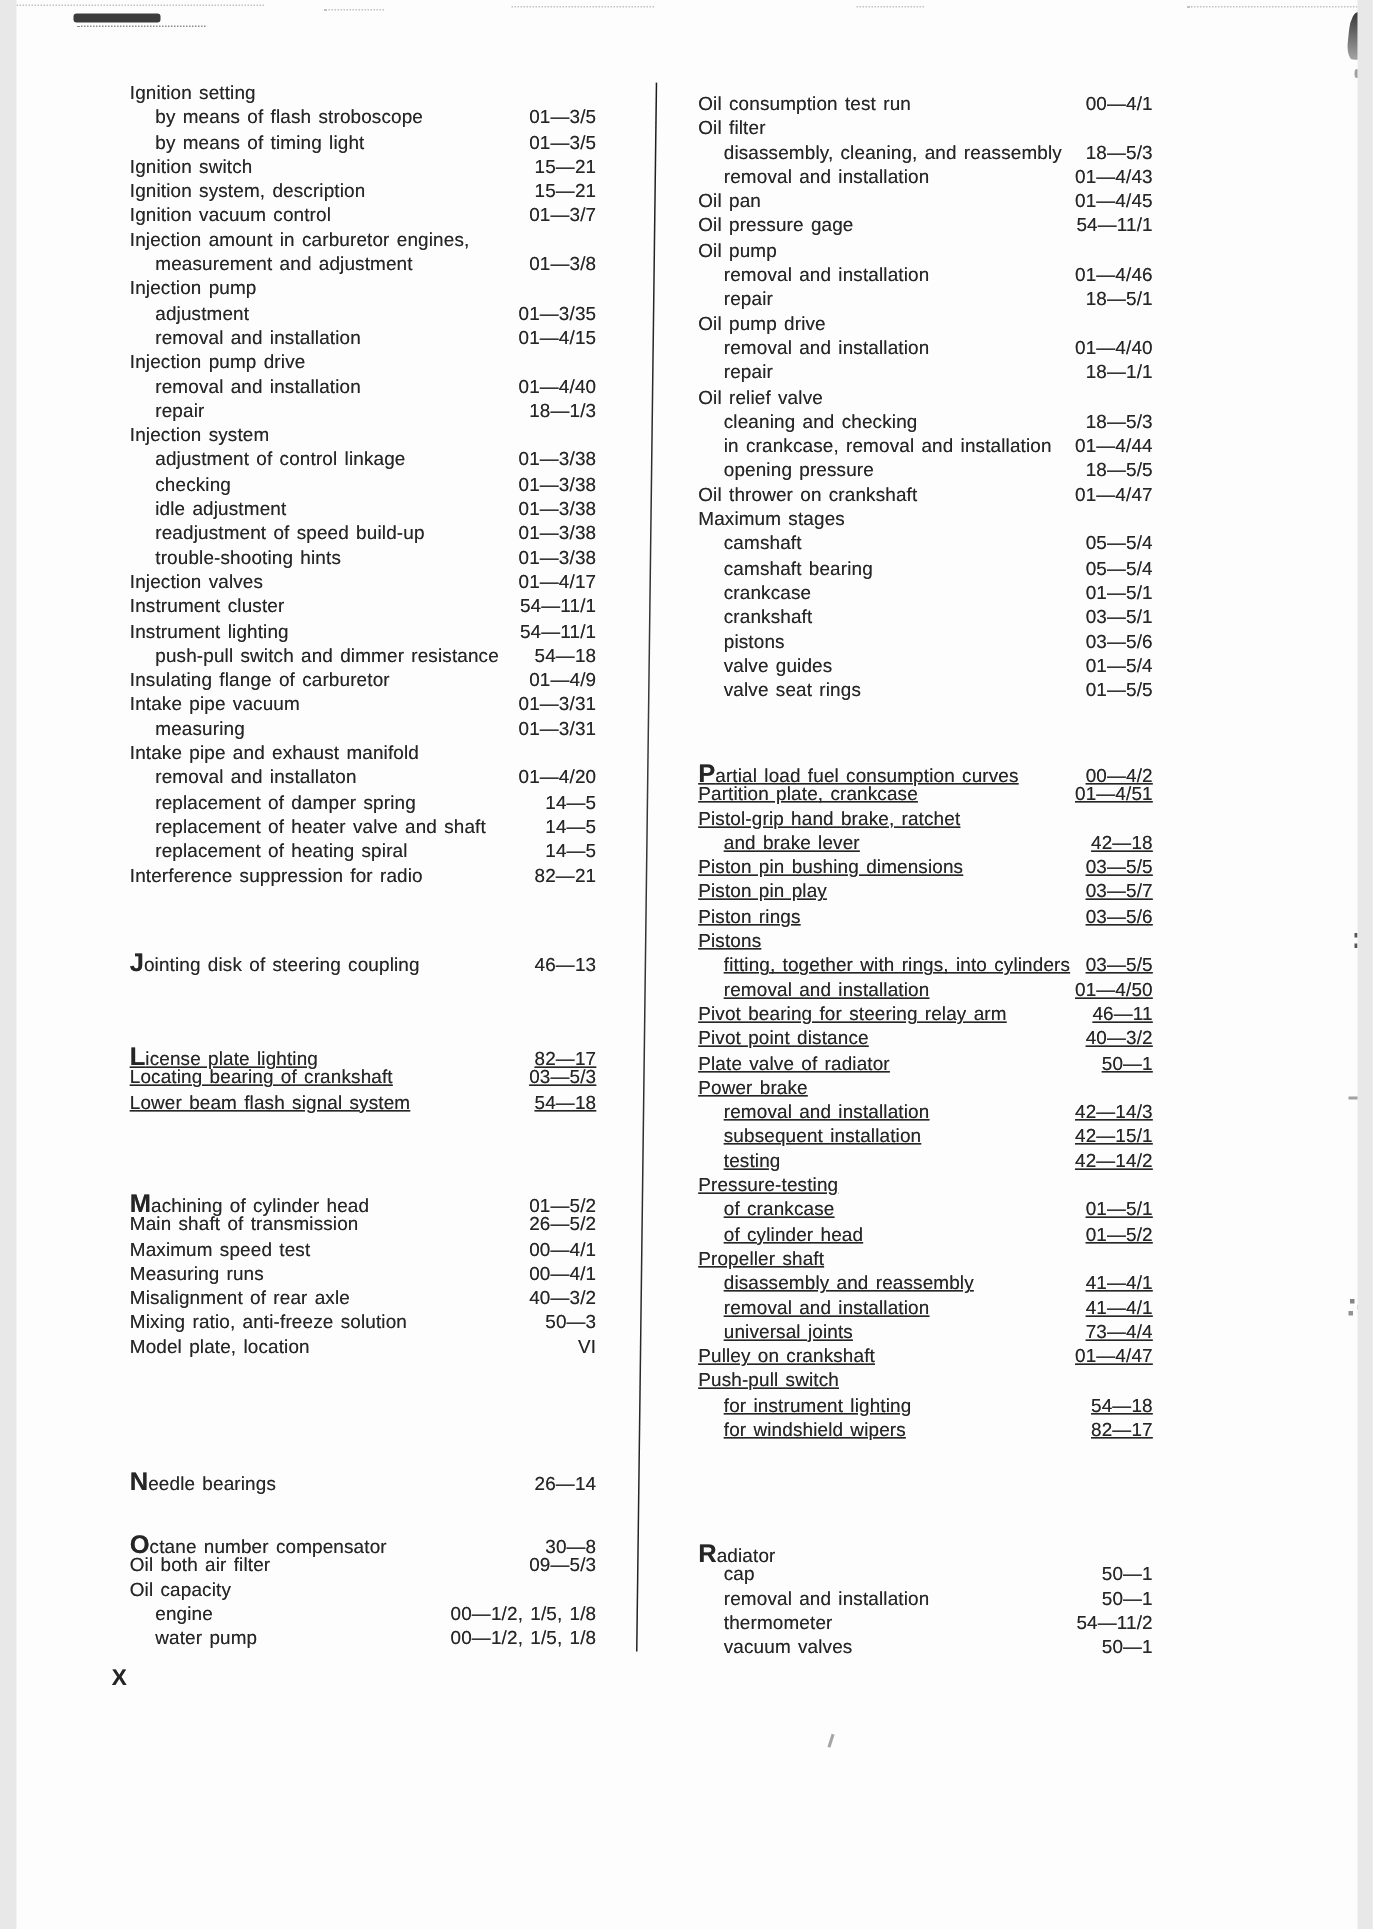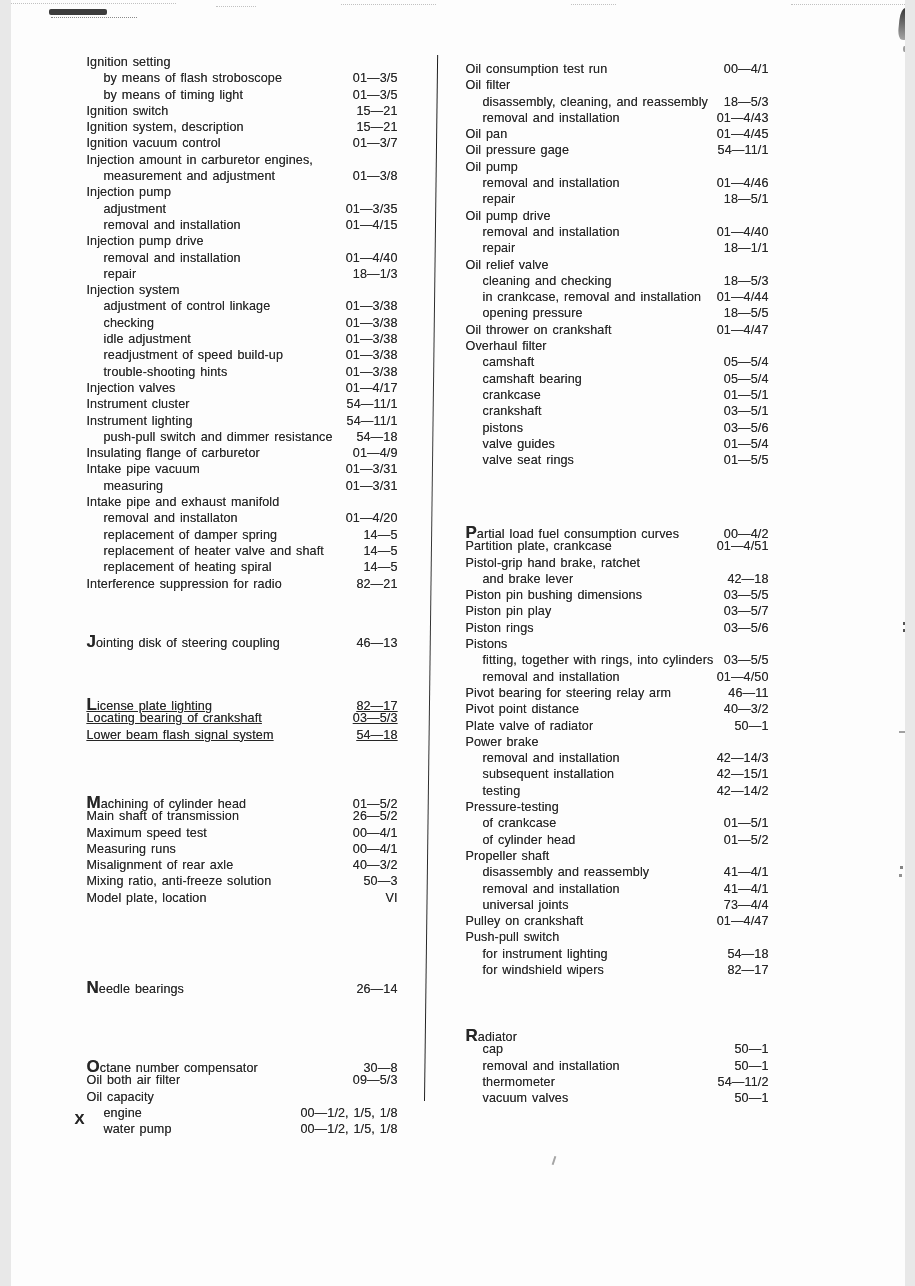--- a/index.html
+++ b/index.html
@@ -253,21 +253,21 @@
           <span class="label">Model plate, location</span>
           <span class="value">VI</span>
         </div>
       </div>
       <div class="group" style="top: 955px; margin-top: 23px;">
         <div class="row">
           <span class="label"><span class="lead">N</span>eedle bearings</span>
           <span class="value">26—14</span>
         </div>
       </div>
-      <div class="group" style="top: 1020px; margin-top: 37px;">
+      <div class="group" style="top: 1020px;">
         <div class="row">
           <span class="label"><span class="lead">O</span>ctane number compensator</span>
           <span class="value">30—8</span>
         </div>
         <div class="row">
           <span class="label">Oil both air filter</span>
           <span class="value">09—5/3</span>
         </div>
         <div class="row">
           <span class="label">Oil capacity</span>
@@ -342,21 +342,21 @@
         </div>
         <div class="row ind1">
           <span class="label">opening pressure</span>
           <span class="value">18—5/5</span>
         </div>
         <div class="row">
           <span class="label">Oil thrower on crankshaft</span>
           <span class="value">01—4/47</span>
         </div>
         <div class="row">
-          <span class="label">Overhaul filter</span>
+          <span class="label">Maximum stages</span>
         </div>
         <div class="row ind1">
           <span class="label">camshaft</span>
           <span class="value">05—5/4</span>
         </div>
         <div class="row ind1">
           <span class="label">camshaft bearing</span>
           <span class="value">05—5/4</span>
         </div>
         <div class="row ind1">
@@ -373,21 +373,21 @@
         </div>
         <div class="row ind1">
           <span class="label">valve guides</span>
           <span class="value">01—5/4</span>
         </div>
         <div class="row ind1">
           <span class="label">valve seat rings</span>
           <span class="value">01—5/5</span>
         </div>
       </div>
-      <div class="group" style="top: 523px;">
+      <div class="group" style="top: 506px; text-decoration: underline;">
         <div class="row">
           <span class="label"><span class="lead">P</span>artial load fuel consumption curves</span>
           <span class="value">00—4/2</span>
         </div>
         <div class="row">
           <span class="label">Partition plate, crankcase</span>
           <span class="value">01—4/51</span>
         </div>
         <div class="row">
           <span class="label">Pistol-grip hand brake, ratchet</span>

